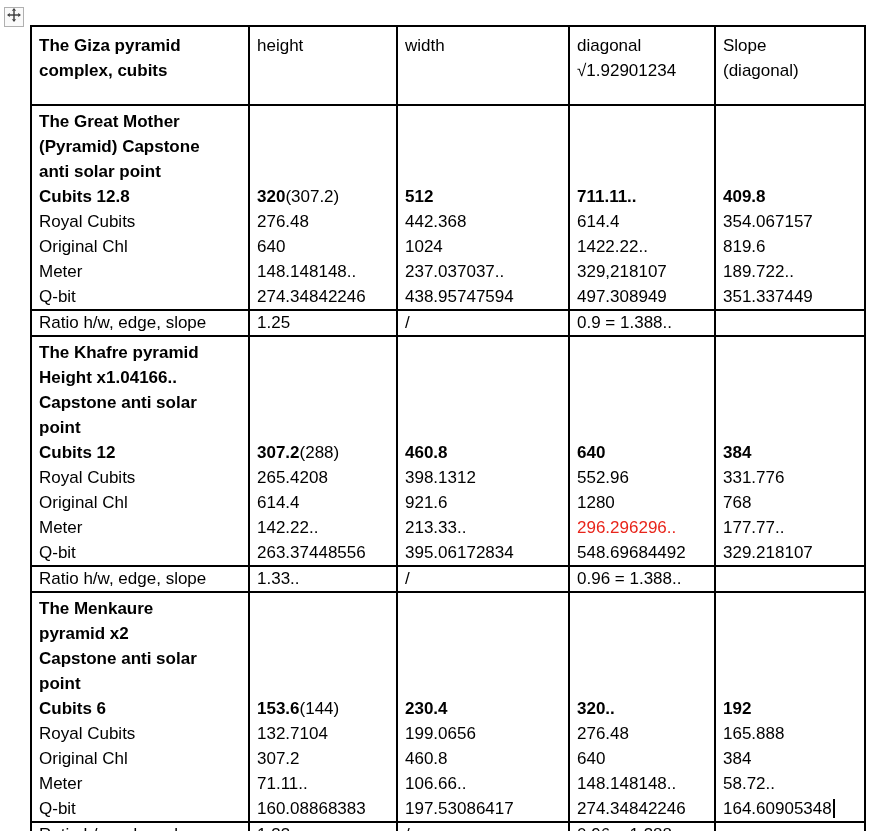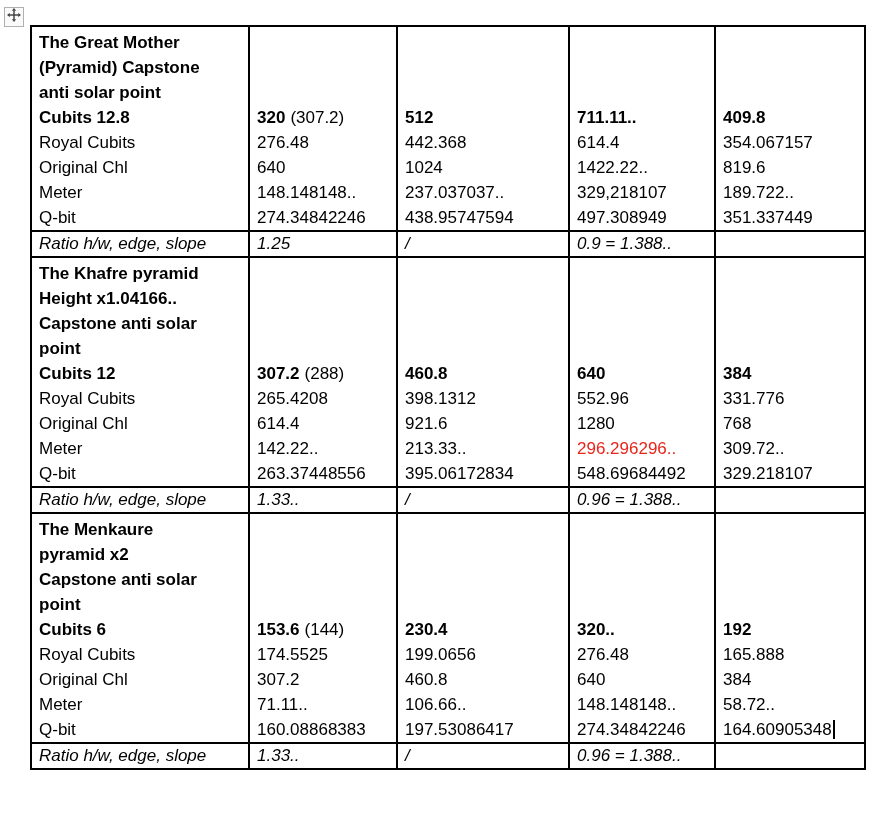--- a/index.html
+++ b/index.html
@@ -38,27 +38,27 @@
     border: 2px solid var(--border);
     vertical-align: top;
     padding: 3px 7px 0 7px;
     font-size: 17px;
     line-height: 25px;
     overflow: hidden;
   }
   .line { white-space: nowrap; }
   .b { font-weight: 700; }
   .red { color: var(--red); }
-  .paren:not(:empty) { margin-left: 5px; }
+  .paren:not(:empty) { }
 
   tr.header-row td { height: 79px; padding-top: 6px; }
   tr.main-row.s1 td { height: 202px; }
   tr.main-row.s2 td { height: 226px; }
   tr.main-row.s3 td { height: 225px; border-radius: 22px; }
-  tr.ratio-row td { height: 26px; padding-top: 1px; line-height: 22px; font-style: italic; }
+  tr.ratio-row td { height: 26px; padding-top: 1px; line-height: 22px; }
 
   .spacer { width: 100%; }
   .sp3 { height: 75px; }
   .sp4 { height: 100px; }
 
   .caret {
     display: inline-block;
     width: 2px; height: 19px;
     background: #000;
     vertical-align: text-bottom;
@@ -88,20 +88,39 @@
   <table class="doc-table">
     <colgroup>
       <col style="width:218px">
         <col style="width:148px">
         <col style="width:172px">
         <col style="width:146px">
         <col style="width:150px">
     </colgroup>
     <tbody>
 
+      <tr class="header-row">
+        <td>
+            <div class="b">The Giza pyramid complex, cubits</div>
+          </td>
+        <td>
+            <div class="line">height</div>
+          </td>
+        <td>
+            <div class="line">width</div>
+          </td>
+        <td>
+          <div class="line">diagonal</div>
+          <div class="line">√1.92901234</div>
+        </td>
+        <td>
+          <div class="line">Slope</div>
+          <div class="line">(diagonal)</div>
+        </td>
+      </tr>
 
       <tr class="main-row s1">
         <td>
           <div class="line b">The Great Mother</div>
           <div class="line b">(Pyramid) Capstone</div>
           <div class="line b">anti solar point</div>
           <div class="line b">Cubits 12.8</div>
           <div class="line">Royal Cubits</div>
           <div class="line">Original Chl</div>
           <div class="line">Meter</div>
@@ -193,21 +212,21 @@
           <div class="line">552.96</div>
           <div class="line">1280</div>
           <div class="line red">296.296296..</div>
           <div class="line">548.69684492</div>
         </td>
         <td>
           <div class="spacer sp4"></div>
           <div class="line"><span class="b">384</span><span class="paren"></span></div>
           <div class="line">331.776</div>
           <div class="line">768</div>
-          <div class="line">309.72..</div>
+          <div class="line">177.77..</div>
           <div class="line">329.218107</div>
         </td>
       </tr>
 
       <tr class="ratio-row">
         <td>
             <div class="line">Ratio h/w, edge, slope</div>
           </td>
         <td>
             <div class="line">1.33..</div>
@@ -231,21 +250,21 @@
           <div class="line b">point</div>
           <div class="line b">Cubits 6</div>
           <div class="line">Royal Cubits</div>
           <div class="line">Original Chl</div>
           <div class="line">Meter</div>
           <div class="line">Q-bit</div>
         </td>
         <td>
           <div class="spacer sp4"></div>
           <div class="line"><span class="b">153.6</span><span class="paren">(144)</span></div>
-          <div class="line">174.5525</div>
+          <div class="line">132.7104</div>
           <div class="line">307.2</div>
           <div class="line">71.11..</div>
           <div class="line">160.08868383</div>
         </td>
         <td>
           <div class="spacer sp4"></div>
           <div class="line"><span class="b">230.4</span><span class="paren"></span></div>
           <div class="line">199.0656</div>
           <div class="line">460.8</div>
           <div class="line">106.66..</div>

